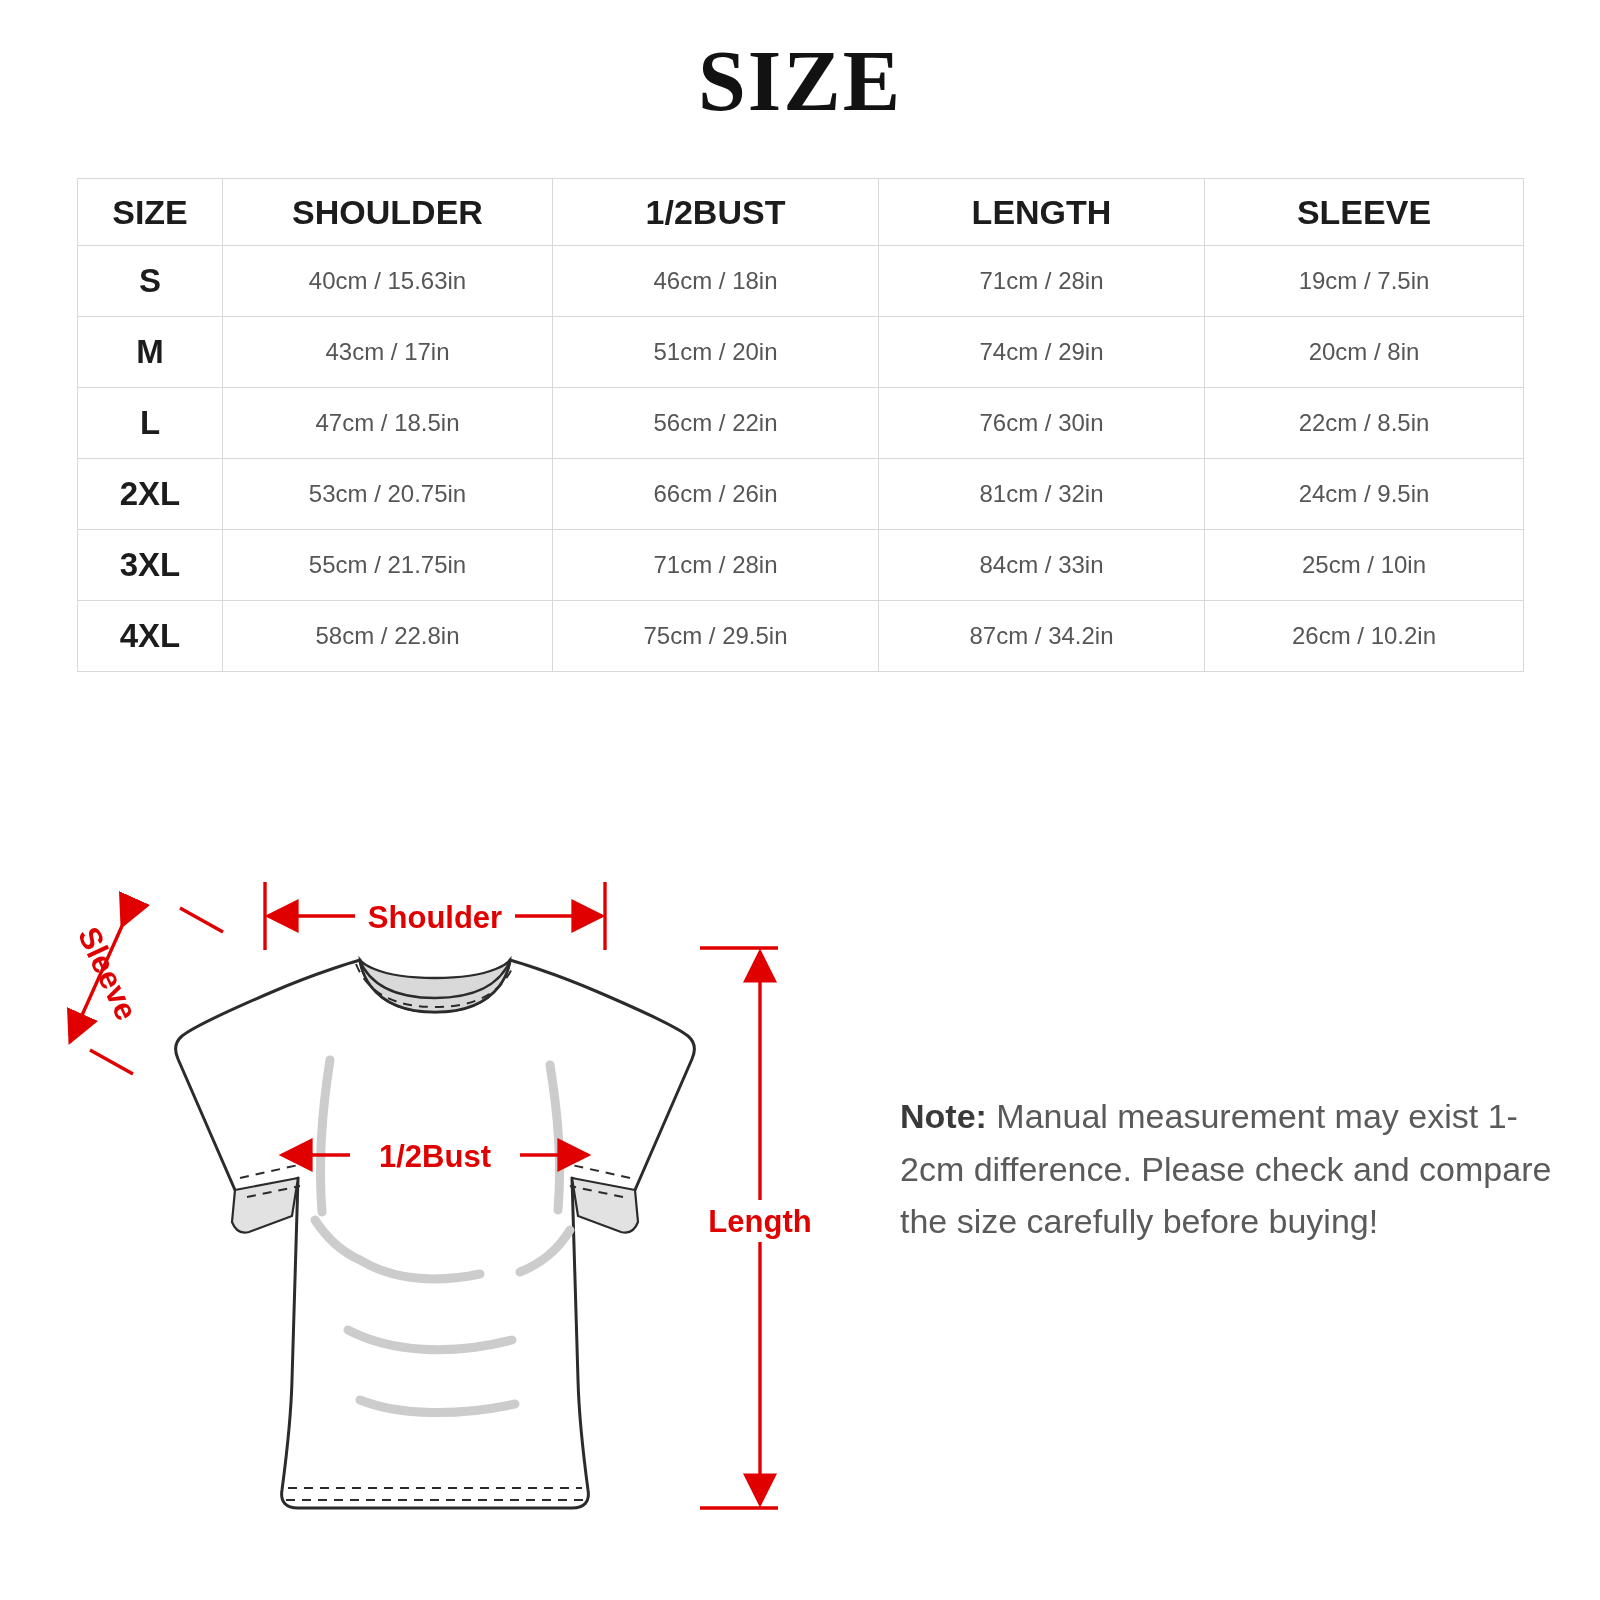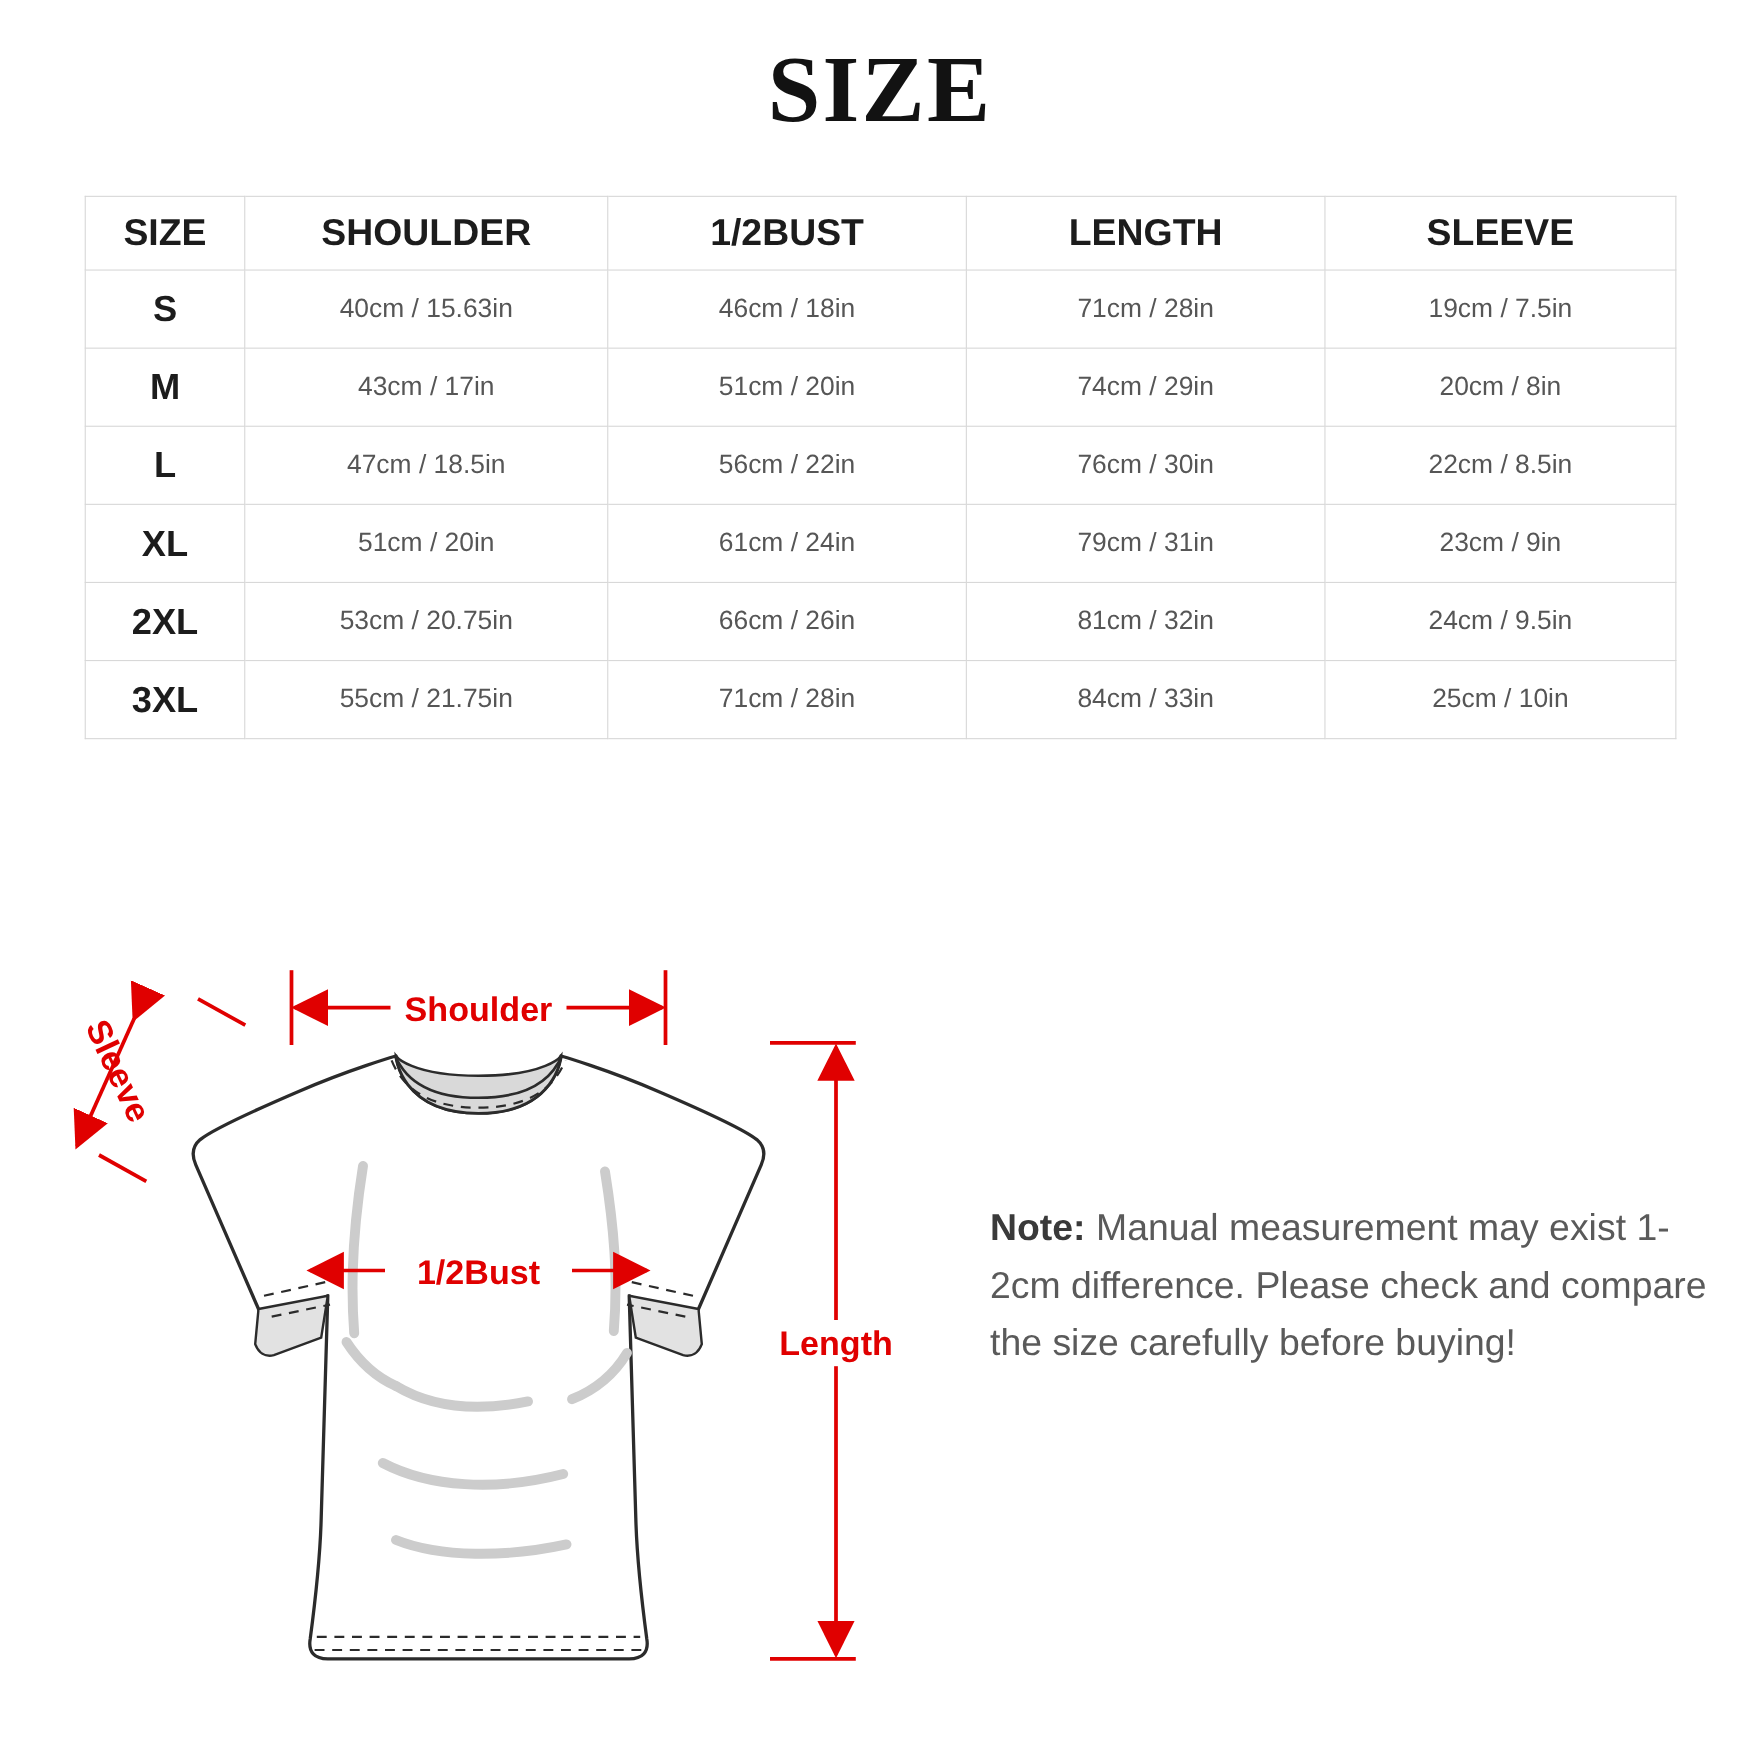--- a/index.html
+++ b/index.html
@@ -161,39 +161,39 @@
       <td>20cm / 8in</td>
     </tr>
     <tr>
       <td class="sizecol">L</td>
       <td>47cm / 18.5in</td>
       <td>56cm / 22in</td>
       <td>76cm / 30in</td>
       <td>22cm / 8.5in</td>
     </tr>
     <tr>
-      <td class="sizecol">XL</td>
-      <td>51cm / 20in</td>
-      <td>61cm / 24in</td>
-      <td>79cm / 31in</td>
-      <td>23cm / 9in</td>
-    </tr>
-    <tr>
       <td class="sizecol">2XL</td>
       <td>53cm / 20.75in</td>
       <td>66cm / 26in</td>
       <td>81cm / 32in</td>
       <td>24cm / 9.5in</td>
     </tr>
     <tr>
       <td class="sizecol">3XL</td>
       <td>55cm / 21.75in</td>
       <td>71cm / 28in</td>
       <td>84cm / 33in</td>
       <td>25cm / 10in</td>
+    </tr>
+    <tr>
+      <td class="sizecol">4XL</td>
+      <td>58cm / 22.8in</td>
+      <td>75cm / 29.5in</td>
+      <td>87cm / 34.2in</td>
+      <td>26cm / 10.2in</td>
     </tr>
   </tbody>
 </table>
 
 <div class="diagram">
   <svg width="800" height="700" viewBox="0 0 800 700" xmlns="http://www.w3.org/2000/svg">
     <defs>
       <marker id="arrR" markerWidth="11" markerHeight="11" refX="9" refY="5.5" orient="auto">
         <path d="M0,0.5 L10,5.5 L0,10.5 z" fill="#e00000"></path>
       </marker>

